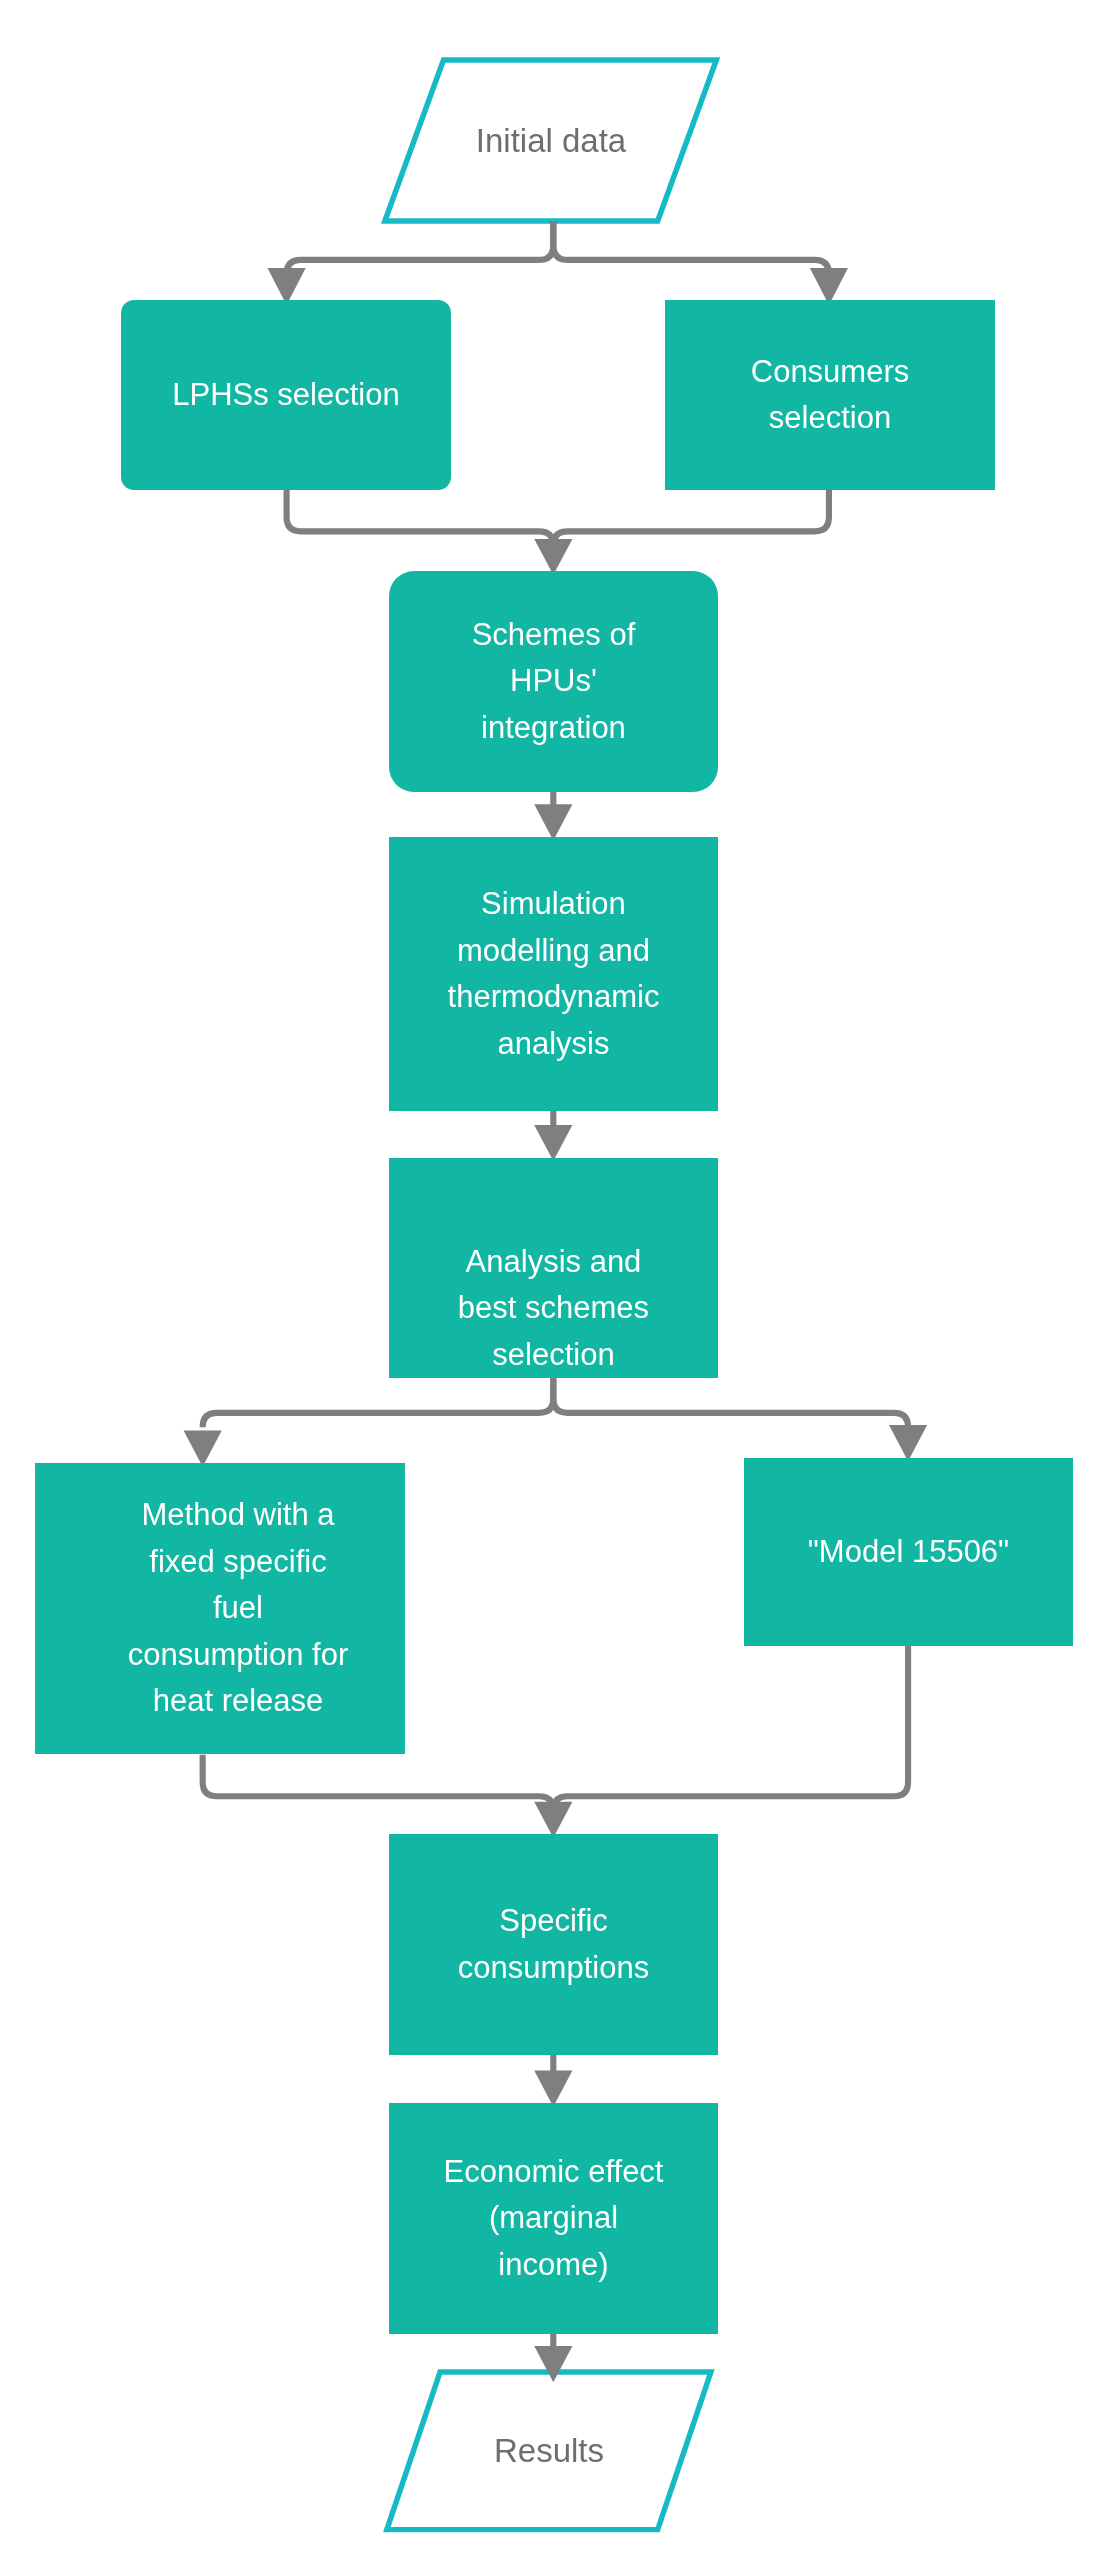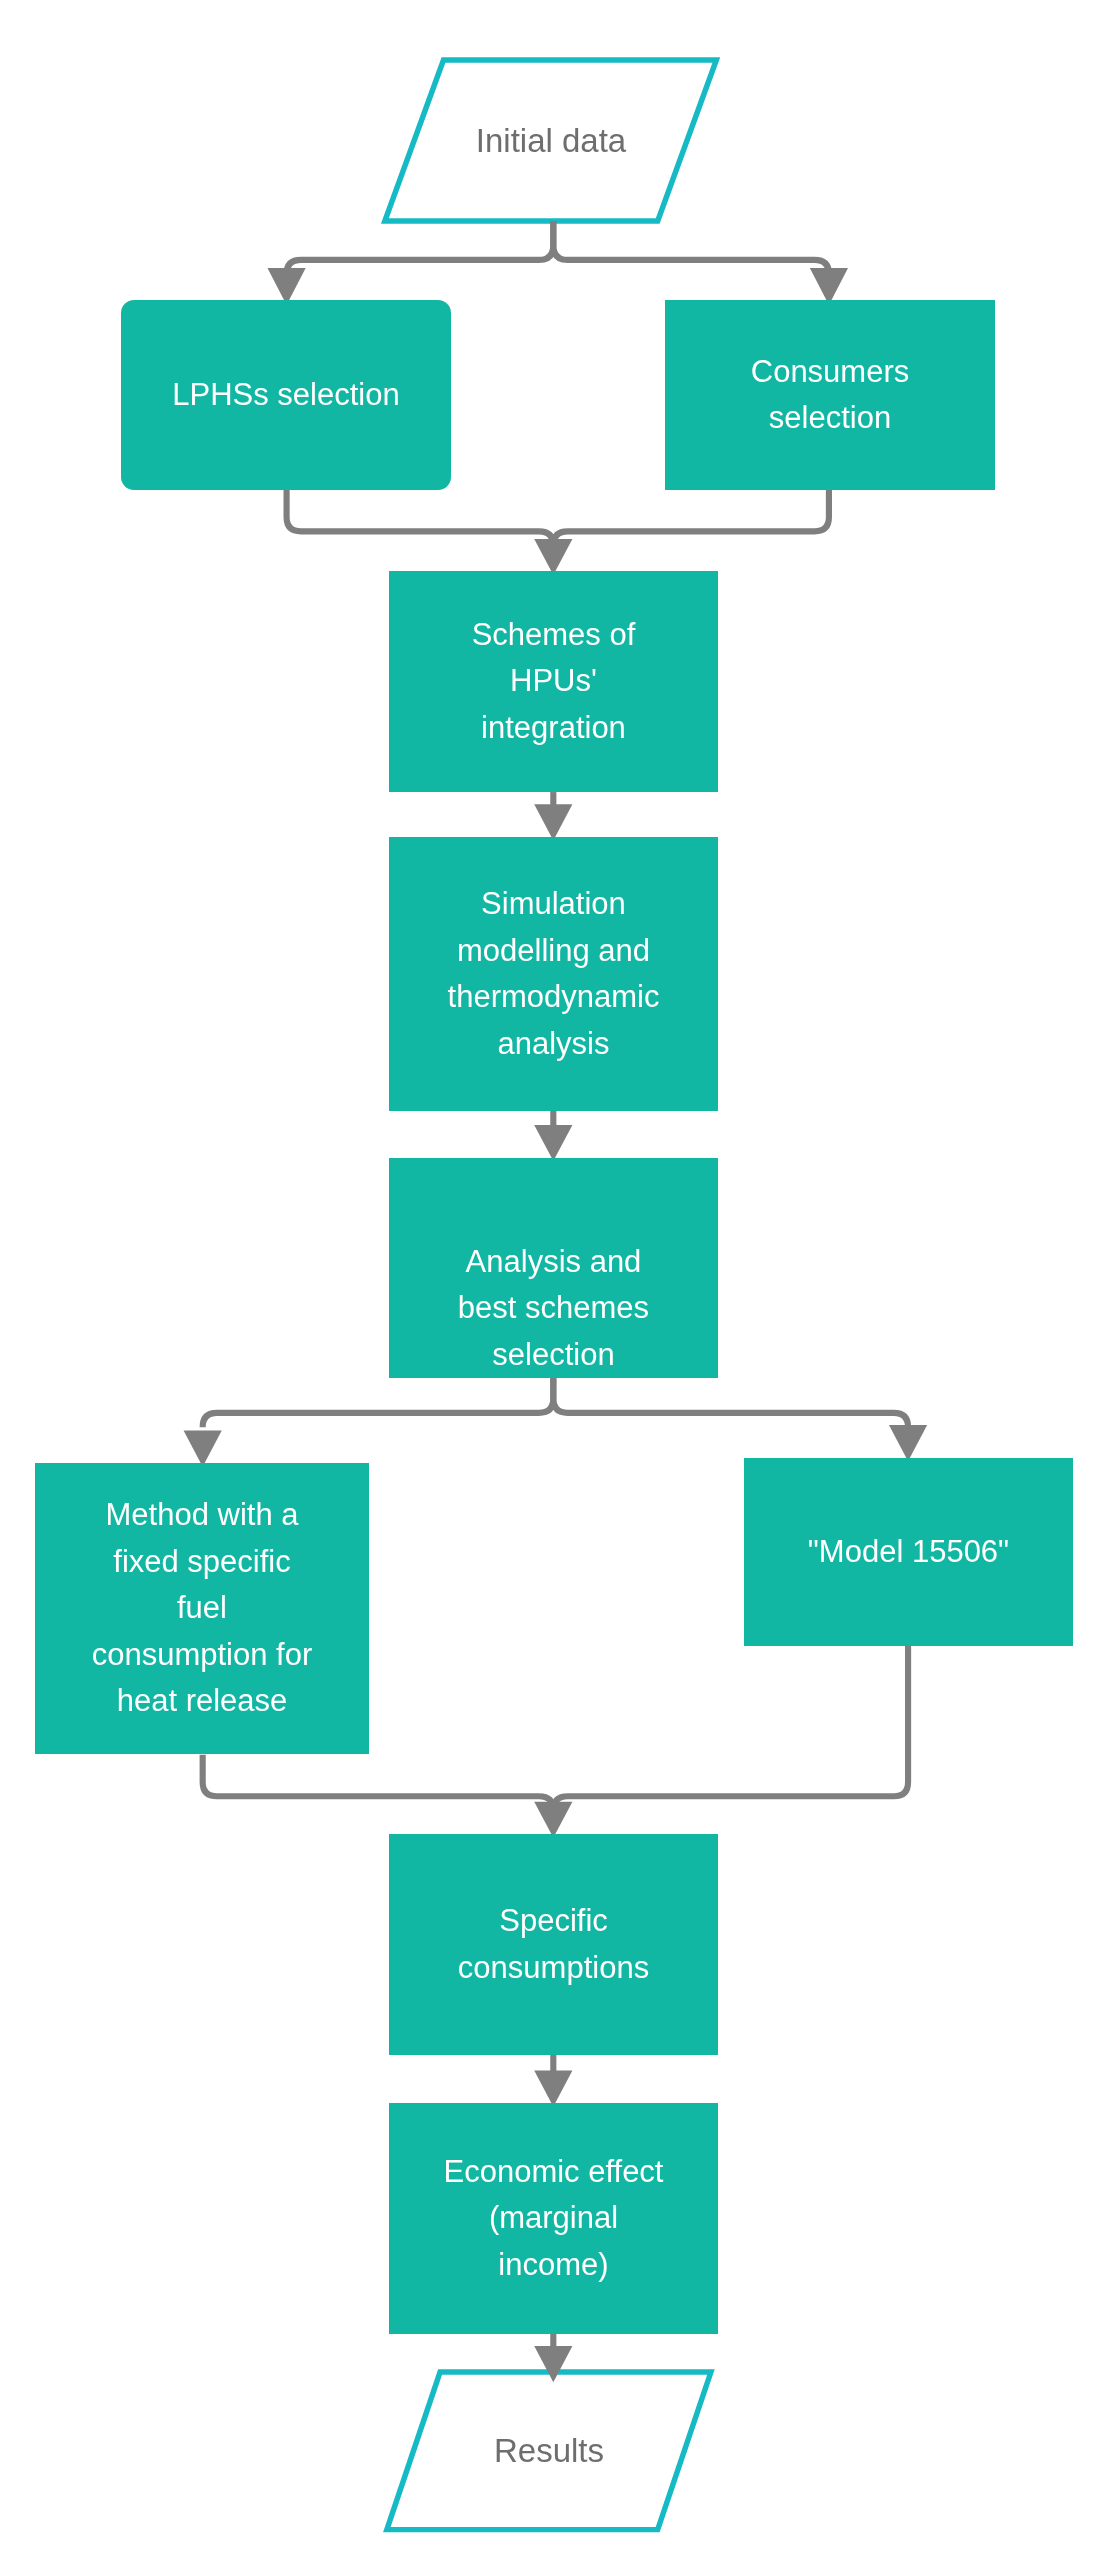--- a/index.html
+++ b/index.html
@@ -103,40 +103,40 @@
 
   <div class="node" style="left:121px; top:300px; width:330px; height:190px;border-radius:13px;">
     <span>LPHSs selection</span>
   </div>
 
   <div class="node" style="left:665px; top:300px; width:330px; height:190px;">
     <span>Consumers
 selection</span>
   </div>
 
-  <div class="node" style="left:389px; top:571px; width:329px; height:221px;">
+  <div class="node" style="left:389px; top:571px; width:329px; height:221px;border-radius:25px;">
     <span>Schemes of
 HPUs'
 integration</span>
   </div>
 
   <div class="node" style="left:389px; top:837px; width:329px; height:274px;">
     <span>Simulation
 modelling and
 thermodynamic
 analysis</span>
   </div>
 
   <div class="node" style="left:389px; top:1158px; width:329px; height:220px;align-items:flex-end;">
     <span>Analysis and
 best schemes
 selection</span>
   </div>
 
-  <div class="node" style="left:35px; top:1463px; width:334px; height:291px;">
+  <div class="node" style="left:35px; top:1463px; width:334px; height:291px;padding-left:36px;">
     <span>Method with a
 fixed specific
 fuel
 consumption for
 heat release</span>
   </div>
 
   <div class="node" style="left:744px; top:1458px; width:329px; height:188px;">
     <span>"Model 15506"</span>
   </div>

